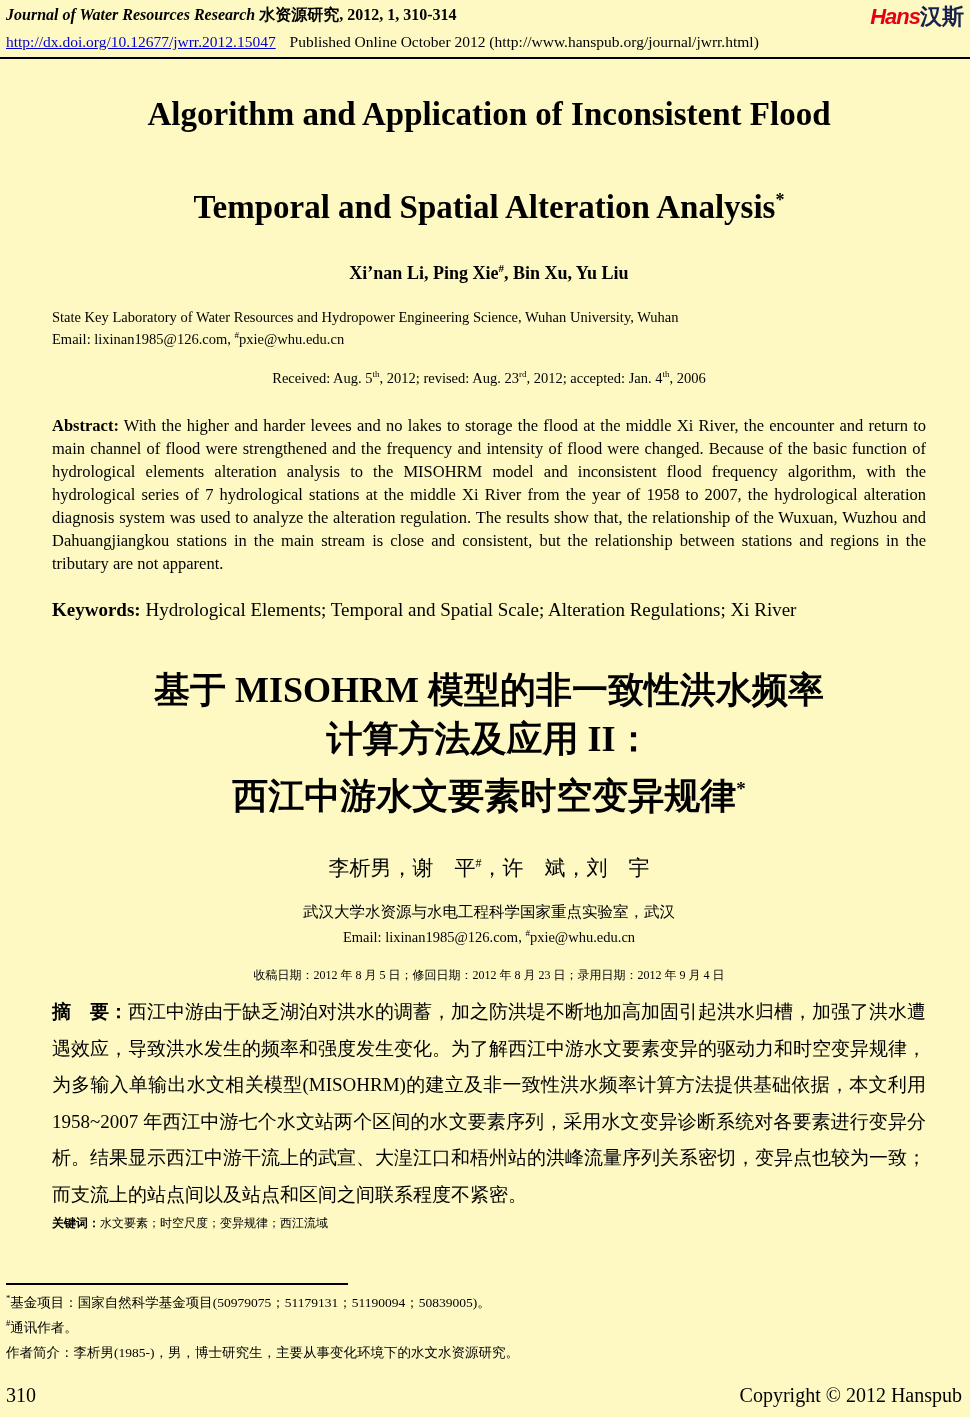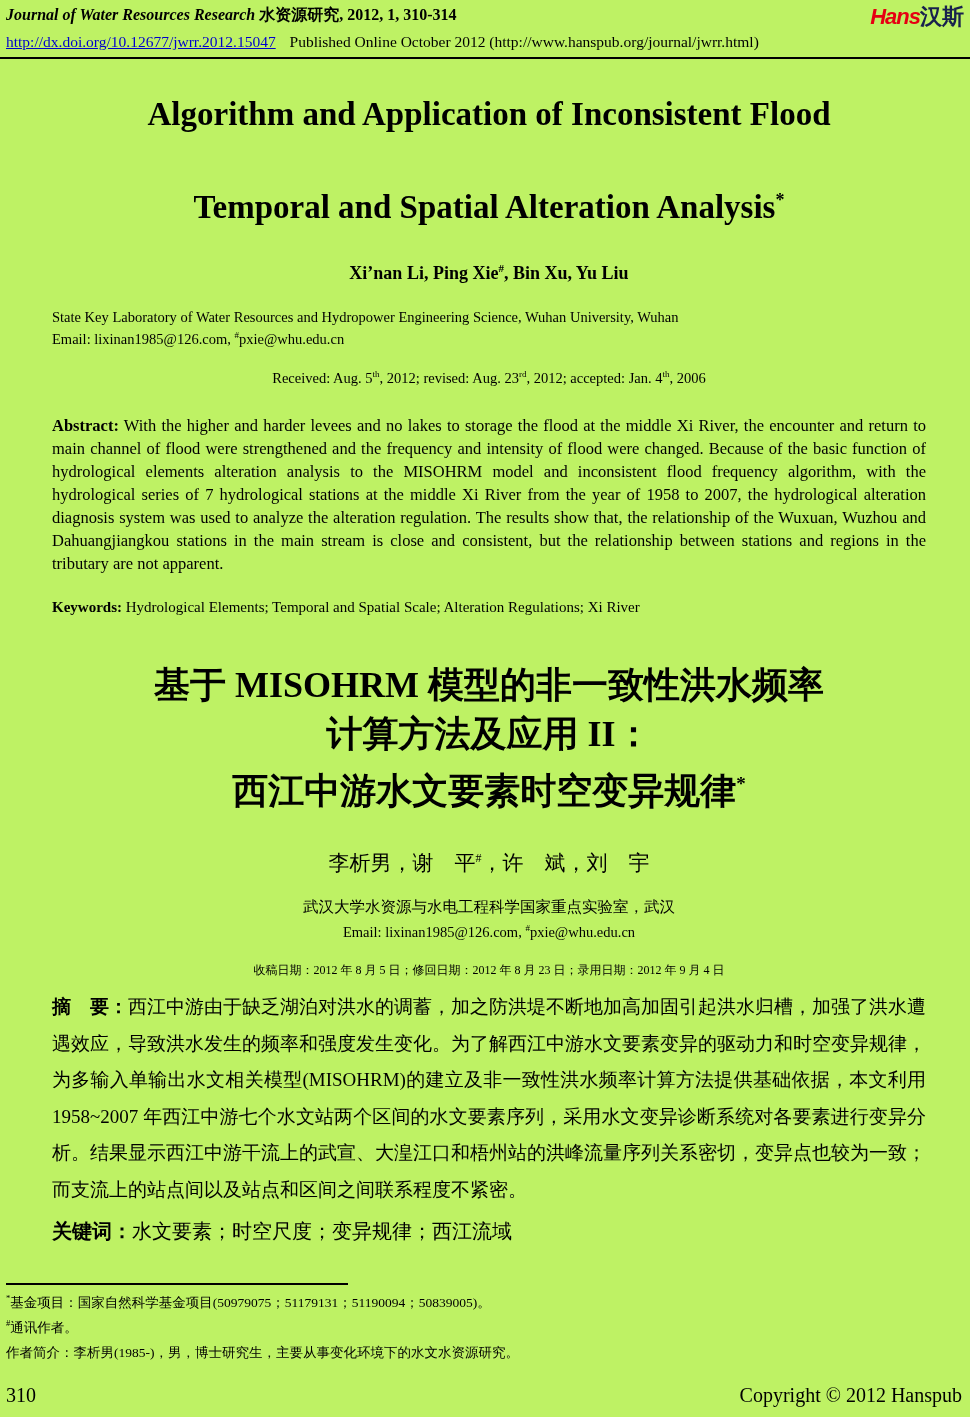--- a/index.html
+++ b/index.html
@@ -1,20 +1,20 @@
 <!DOCTYPE html>
 <html><head>
 <meta charset="utf-8">
 <style>
   * { margin:0; padding:0; box-sizing:border-box; }
   html,body { background:#ffffff; }
   .page {
     position:relative;
     width:970px; height:1417px;
-    background:#bef264;
+    background:#fef9c3;
     color:#000000;
     font-family:"Liberation Serif","DejaVu Serif",serif;
     overflow:hidden;
   }
   
   .jheader { display:flex; justify-content:space-between; align-items:flex-start; padding:5px 6px 0 6px; }
   .hline1 { font-size:16px; font-weight:bold; }
   .jname-en { font-style:italic; }
   .hline2 { font-size:15.5px; margin-top:7px; }
   .doi-link { color:#0000cc; text-decoration:underline; cursor:pointer; }
@@ -27,33 +27,33 @@
   main { display:block; padding:0 44px 0 52px; }
   .title-en { margin-top:34px; font-size:33px; line-height:43px; font-weight:bold; text-align:center; }
   .title-en sup { font-size:18px; }
   .authors-en { margin-top:33px; font-size:18px; font-weight:bold; text-align:center; }
   .authors-en sup { font-size:11px; }
   .affil-block { margin-top:24px; font-size:14.5px; line-height:18px; text-align:left; }
   .affil-block sup, .received-en sup { font-size:9px; }
   .received-en { margin-top:21px; font-size:14.5px; text-align:center; }
   .abstract-en { margin-top:27px; font-size:16.5px; line-height:23px; text-align:justify; }
   .abstract-en b, .keywords-en b { font-weight:bold; }
-  .keywords-en { margin-top:24px; font-size:15px; }
+  .keywords-en { margin-top:24px; font-size:19px; }
   .title-cn { margin-top:45px; font-size:36px; line-height:49px; font-weight:bold; text-align:center; }
   .title-cn sup { font-size:19px; }
   .authors-cn { margin-top:33px; font-size:21px; text-align:center; }
   .authors-cn sup { font-size:12px; }
   .affil-cn-block { margin-top:19px; text-align:center; }
   .affil-cn { font-size:15.5px; line-height:22px; }
   .email-cn { font-size:14.5px; line-height:20px; }
   .email-cn sup { font-size:9px; }
   .received-cn { margin-top:21px; font-size:12px; text-align:center; }
   .abstract-cn { margin-top:10px; font-size:19px; line-height:36.5px; text-align:justify; }
   .label-hei { font-family:"Liberation Sans","DejaVu Sans",sans-serif; font-weight:bold; }
-  .keywords-cn { margin-top:10px; font-size:20px; }
+  .keywords-cn { margin-top:2px; font-size:12px; }
   
   .footnotes { position:absolute; left:6px; top:1283px; width:920px; font-size:13.5px; line-height:20.5px; }
   .fn-rule { border:none; border-top:2px solid #000; width:342px; margin:0 0 3px 0; }
   .footnotes sup { font-size:8.5px; }
   
   .pfooter { position:absolute; left:6px; right:8px; bottom:10px; display:flex; justify-content:space-between; font-size:20px; }
 </style>
 </head>
 <body>
 

